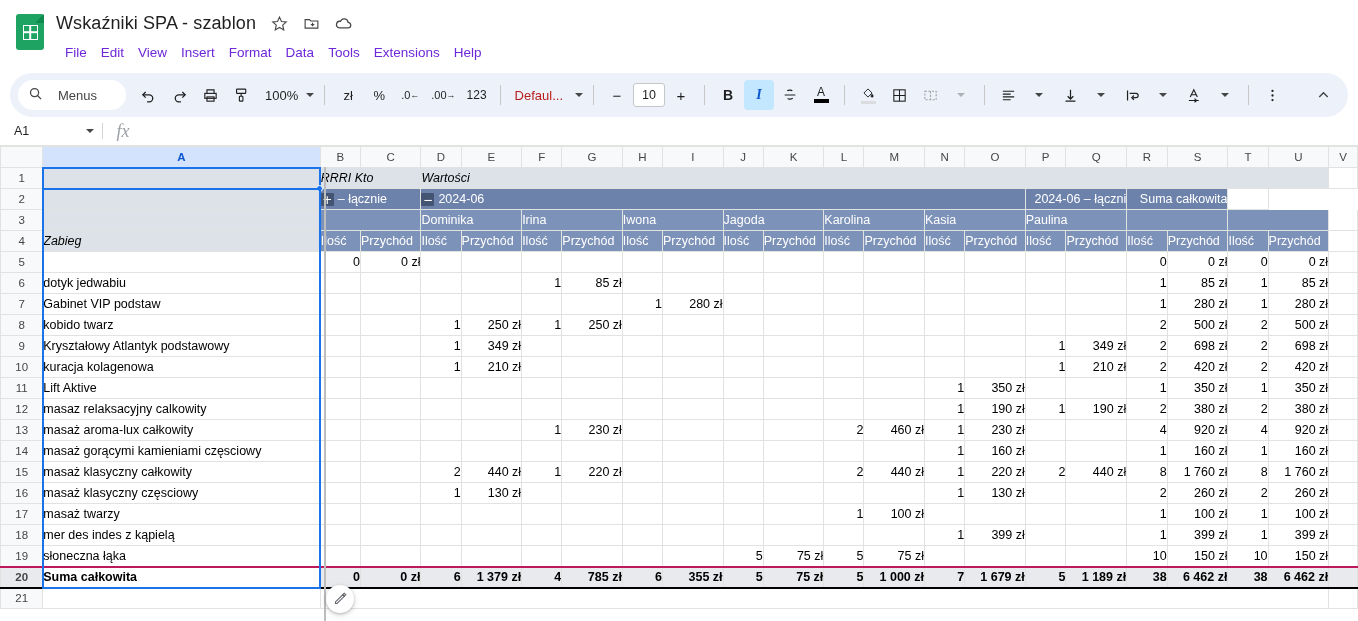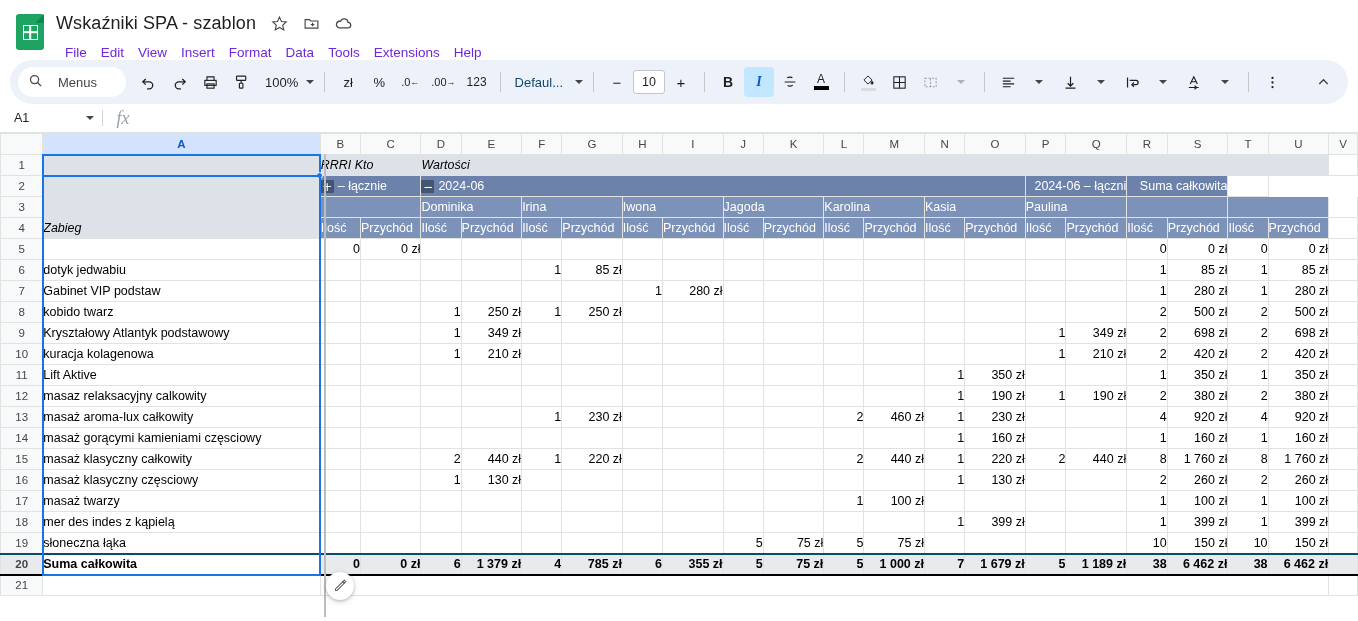--- a/index.html
+++ b/index.html
@@ -6,21 +6,21 @@
   html, body {
     margin: 0; padding: 0;
     width: 1358px; height: 621px;
     overflow: hidden;
     background: #ffffff;
     font-family: "Liberation Sans", sans-serif;
     -webkit-font-smoothing: antialiased;
   }
 
   
-  #topbar { height: 60px; display: flex; align-items: flex-start; padding: 8px 0 0 14px; background:#fff; }
+  #topbar { height: 73px; display: flex; align-items: flex-start; padding: 8px 0 0 14px; background:#fff; }
   .docs-logo {
     width: 32px; height: 40px; margin-top: 4px; margin-right: 10px;
     display:flex; align-items:center; justify-content:center;
   }
   .logo-shape {
     width: 28px; height: 36px; background:#1ea362; border-radius:3px;
     position: relative; display:flex; align-items:center; justify-content:center;
   }
   .logo-shape:after {
     content:""; position:absolute; top:0; right:0;
@@ -51,21 +51,21 @@
   .tb-btn.active { background:#c2e7ff; }
   .tb-sep { width:1px; height:20px; background:#c7c7c7; margin: 0 7px; }
   .search-pill {
     height: 30px; background:#fff; border-radius: 16px; display:flex; align-items:center;
     padding: 0 14px 0 10px; gap: 15px; margin-right: 6px; min-width: 108px;
   }
   .search-pill span.lbl { font-size: 13px; color:#444746; }
   .zoom-box { display:flex; align-items:center; gap:2px; padding: 0 2px 0 8px; }
   .zoom-val { font-size: 13px; color:#1f1f1f; }
   .font-box { display:flex; align-items:center; gap:4px; padding: 0 2px 0 6px; }
-  .font-val { font-size: 13px; color:#0c4a6e; }
+  .font-val { font-size: 13px; color:#b91c1c; }
   .fsize-input {
     width: 32px; height: 24px; border:1px solid #c4c7c5; border-radius:3px;
     display:flex; align-items:center; justify-content:center; font-size: 12.5px; color:#1f1f1f;
     background:#fff;
   }
   .caret { width:0;height:0;border-left:4px solid transparent;border-right:4px solid transparent;border-top:4px solid #444746; }
   .collapse-btn { position:absolute; right: 10px; color:#444746; }
 
   
   #formulabar { height: 29px; display:flex; align-items:center; border-bottom:1px solid #e1e3e1; background:#fff; }
@@ -95,21 +95,21 @@
     font-size: 12.5px; color:#000; height: 21px; padding: 0 4px;
     white-space:nowrap; overflow:hidden; vertical-align:middle;
   }
   .cell.num { text-align:right; }
   .cell.colA { background:#fff; }
 
   
   .pv-label { background:#dde2e9; font-style:italic; color:#000; }
   .pv-head  { background:#6c82ab; color:#ffffff; }
   .pv-sub   { background:#7d92b8; color:#ffffff; }
-  .tot-row td { background:#e8eaed; font-weight:700; border-top:2px solid #0c4a6e; border-bottom:2px solid #000; }
+  .tot-row td { background:#e8eaed; font-weight:700; border-top:2px solid #be185d; border-bottom:2px solid #000; }
 
   .pm-btn {
     display:inline-flex; align-items:center; justify-content:center;
     width:13px; height:13px; background:#435572; color:#fff; font-size:12px;
     line-height:1; vertical-align:middle; margin-right:4px; border-radius:1px;
     font-family:"DejaVu Sans", sans-serif;
   }
 
   
   #a1sel {

